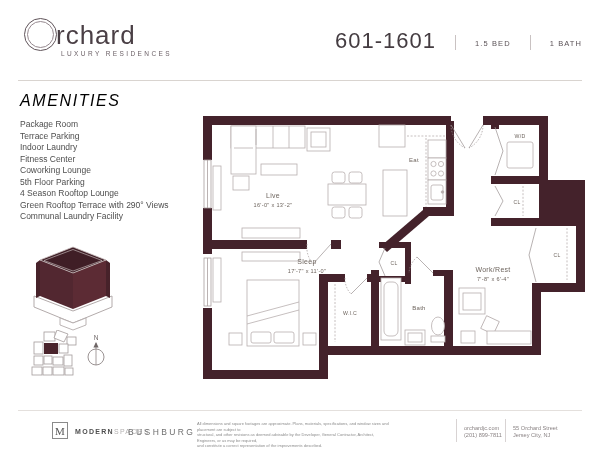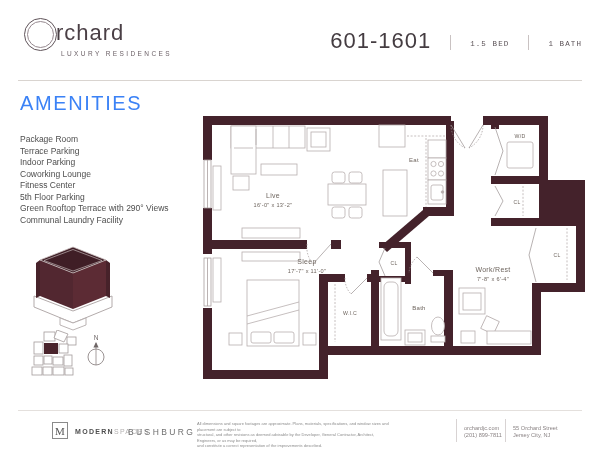--- a/index.html
+++ b/index.html
@@ -4,35 +4,35 @@
 <style>
   * { margin:0; padding:0; box-sizing:border-box; }
   html,body { background:#ffffff; }
   .page { width:600px; height:461px; position:relative; background:#fff;
           font-family:"Liberation Sans", sans-serif; overflow:hidden; color:#4a4a4a; }
 
   
   .logo-circle { position:absolute; left:24px; top:18px; width:33px; height:33px;
                  border:1.2px solid #5f5359; border-radius:50%; }
   .logo-circle::before { content:""; position:absolute; inset:2px; border:0.8px solid #96898f; border-radius:50%; }
-  .logo-word { position:absolute; left:56px; top:20px; font-size:22px; font-weight:300;
+  .logo-word { position:absolute; left:56px; top:20px; font-size:26px; font-weight:300;
                letter-spacing:1px; color:#4a3f45; }
   .logo-tagline { position:absolute; left:61px; top:50px; font-size:6.5px; letter-spacing:2.4px;
                   color:#6d6268; }
   .unit-block { position:absolute; right:18px; top:28px; display:flex; align-items:center; gap:19px; }
   .unit-number { font-size:22px; font-weight:300; letter-spacing:1px; color:#443c41; }
   .unit-sep { width:1px; height:15px; background:#c9c2c2; margin-top:3px; }
-  .unit-meta { font-size:7.5px; letter-spacing:1.1px; color:#5b5257; margin-top:5px;font-family:Liberation Mono, monospace; }
+  .unit-meta { font-size:7.5px; letter-spacing:1.1px; color:#5b5257; margin-top:5px; }
   .rule-top { position:absolute; left:18px; right:18px; top:80px; height:1px; background:#d9d4d0; }
   .rule-bottom { position:absolute; left:18px; right:18px; top:410px; height:1px; background:#e4e0dd; }
 
   
   .amenities { position:absolute; left:20px; top:92px; }
-  .amenities-title { font-size:20px; font-weight:400; letter-spacing:1.6px; color:#3b82f6; }
-  .amenities-list { margin-top:19px; }
+  .amenities-title { font-size:16px; font-weight:400; letter-spacing:1.6px; color:#000000;font-style:italic; }
+  .amenities-list { margin-top:9px; }
   .amenity { font-size:8.5px; line-height:11.5px; color:#4e4e4e; }
 
   
   .building-svg { position:absolute; left:26px; top:240px; }
   .siteplan-svg { position:absolute; left:30px; top:330px; }
   .plan-svg { position:absolute; left:195px; top:112px; }
   .plan-svg text { font-family:"Liberation Sans", sans-serif; }
 
   
   .ms-box { position:absolute; left:52px; top:422px; width:16px; height:17px;
@@ -65,24 +65,25 @@
     <span class="unit-sep"></span>
     <span class="unit-meta">1 BATH</span>
   </div>
   <div class="rule-top"></div>
 
   <div class="amenities">
     <div class="amenities-title">AMENITIES</div>
     <div class="amenities-list">
       <div class="amenity">Package Room</div>
       <div class="amenity">Terrace Parking</div>
-      <div class="amenity">Indoor Parking</div>
+      <div class="amenity">Indoor Laundry</div>
+      <div class="amenity">Fitness Center</div>
       <div class="amenity">Coworking Lounge</div>
-      <div class="amenity">Fitness Center</div>
       <div class="amenity">5th Floor Parking</div>
+      <div class="amenity">4 Season Rooftop Lounge</div>
       <div class="amenity">Green Rooftop Terrace with 290° Views</div>
       <div class="amenity">Communal Laundry Facility</div>
     </div>
   </div>
 
   <svg class="building-svg" width="96" height="96" viewBox="0 0 96 96">
     <path d="M8,56 L47,71 L86,56 L86,67 L47,83 L8,67 Z" fill="#ffffff" stroke="#b3abab" stroke-width="1" stroke-linejoin="round"></path>
     <path d="M34,78 L47,83 L60,78 L60,85 L47,90 L34,85 Z" fill="#ffffff" stroke="#b3abab" stroke-width="0.9" stroke-linejoin="round"></path>
     <polygon points="10,23 14,20 14,56 10,58" fill="#47222a"></polygon>
     <polygon points="80,20 84,23 84,58 80,56" fill="#47222a"></polygon>

